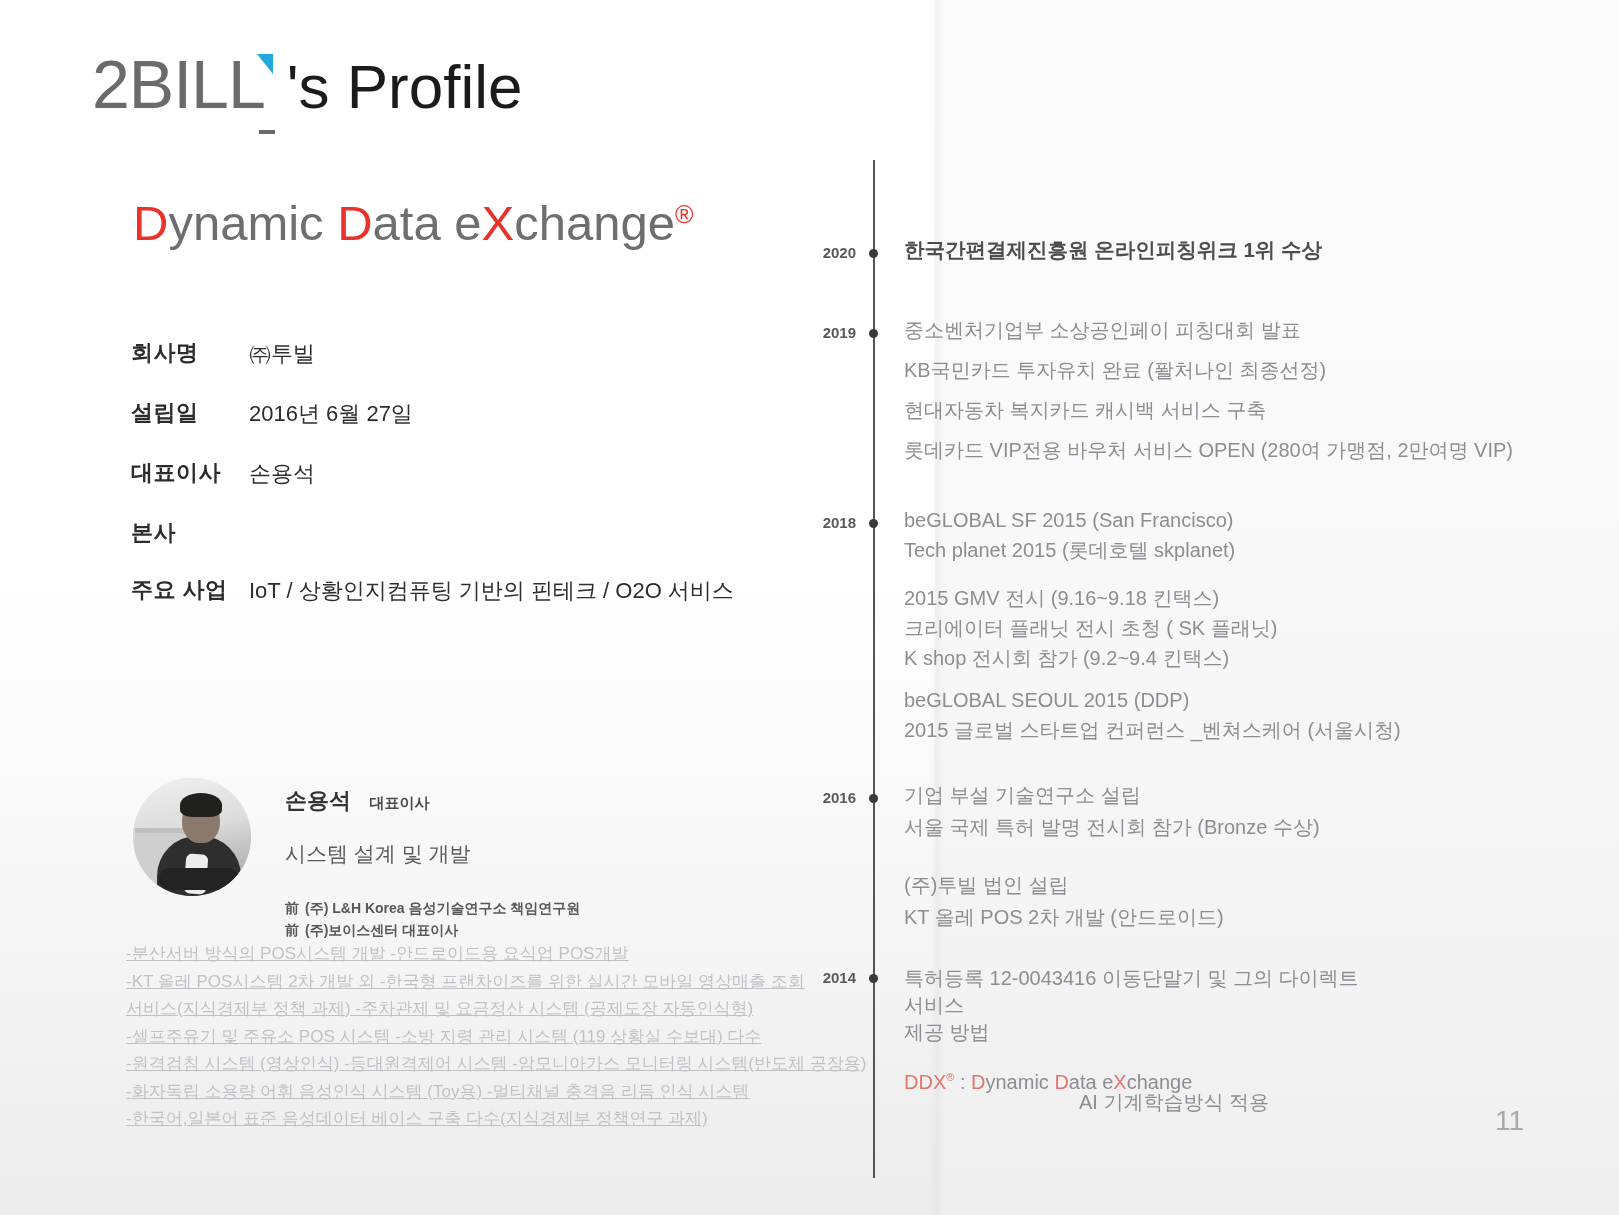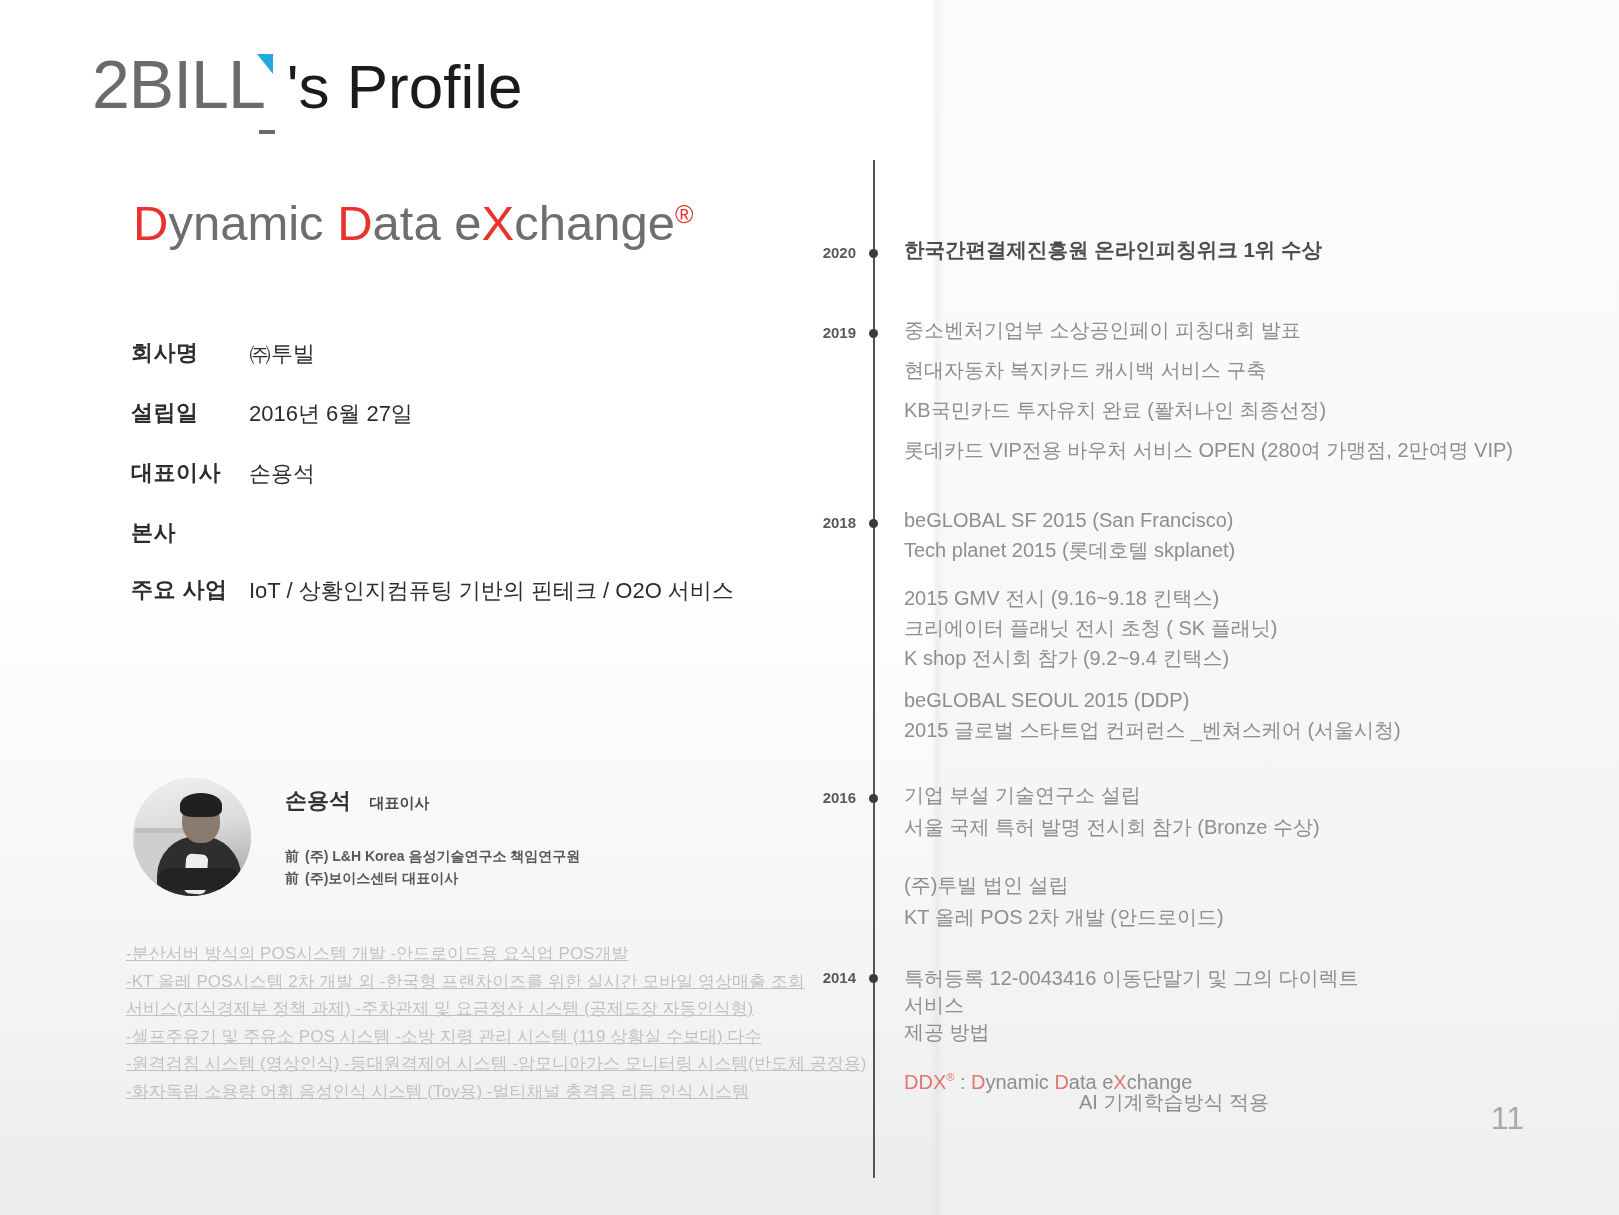--- a/index.html
+++ b/index.html
@@ -292,21 +292,21 @@
   .tl-item.red sup { font-size: 11px; vertical-align: super; }
   .tl-item.red .g { color: #8d8d93; }
   .tl-item.red .rr { color: #e3756f; }
   .tl-item .center { display: block; text-align: center; padding-right: 160px; color: #8d8d93; }
 
   
   .page-no {
     position: absolute;
     right: 95px;
     bottom: 78px;
-    font-size: 32px;
+    font-size: 28px;
     color: #a9a9a9;
     font-weight: 400;
   }
 </style>
 </head>
 <body>
 
 <div class="slide">
   <div class="panel-left"></div>
   <div class="panel-right"></div>
@@ -355,58 +355,60 @@
       <div class="shirt"></div>
       <div class="arms"></div>
       <div class="head"></div>
       <div class="hair"></div>
     </div>
     <div class="person-text">
       <div>
         <span class="person-name">손용석</span>
         <span class="person-role">대표이사</span>
       </div>
+      <div class="person-spec">시스템 설계 및 개발</div>
       <div class="person-hist">
         <div>
           <span class="pre">前</span><span>(주) L&amp;H Korea   음성기술연구소 책임연구원</span>
         </div>
         <div>
           <span class="pre">前</span><span>(주)보이스센터 대표이사</span>
         </div>
       </div>
     </div>
   </div>
 
   <div class="faded-list">
     <div>-분산서버 방식의 POS시스템 개발 -안드로이드용 요식업 POS개발</div>
     <div>-KT 올레 POS시스템 2차 개발 외 -한국형 프랜차이즈를 위한 실시간 모바일 영상매출 조회</div>
     <div>서비스(지식경제부 정책 과제) -주차관제 및 요금정산 시스템 (공제도장 자동인식형)</div>
     <div>-셀프주유기 및 주유소 POS 시스템 -소방 지령 관리 시스템 (119 상황실 수보대) 다수</div>
     <div>-원격검침 시스템 (영상인식) -등대원격제어 시스템 -암모니아가스 모니터링 시스템(반도체 공장용)</div>
     <div>-화자독립 소용량 어휘 음성인식 시스템 (Toy용) -멀티채널 충격음 리듬 인식 시스템</div>
+    <div>-한국어,일본어 표준 음성데이터 베이스 구축 다수(지식경제부 정책연구 과제)</div>
   </div>
 
   <div class="timeline">
     <div class="timeline-line"></div>
 
     <div class="tl-group" style="top:80px">
       <div class="tl-dot"></div>
       <div class="tl-year">2020</div>
       <div class="tl-items">
         <div class="tl-item strong">한국간편결제진흥원 온라인피칭위크  1위 수상</div>
       </div>
     </div>
 
     <div class="tl-group" style="top:160px">
       <div class="tl-dot"></div>
       <div class="tl-year">2019</div>
       <div class="tl-items">
         <div class="tl-item">중소벤처기업부 소상공인페이 피칭대회 발표</div>
+        <div class="tl-item">KB국민카드 투자유치 완료 (퐐처나인 최종선정)</div>
         <div class="tl-item">현대자동차 복지카드 캐시백 서비스 구축</div>
-        <div class="tl-item">KB국민카드 투자유치 완료 (퐐처나인 최종선정)</div>
         <div class="tl-item">롯데카드 VIP전용 바우처 서비스 OPEN (280여 가맹점, 2만여명 VIP)</div>
       </div>
     </div>
 
     <div class="tl-group" style="top:350px">
       <div class="tl-dot"></div>
       <div class="tl-year">2018</div>
       <div class="tl-items">
         <div class="tl-item" style="margin-bottom:10px">beGLOBAL SF 2015 (San Francisco)</div>
         <div class="tl-item" style="margin-bottom:28px">Tech planet 2015 (롯데호텔 skplanet)</div>

